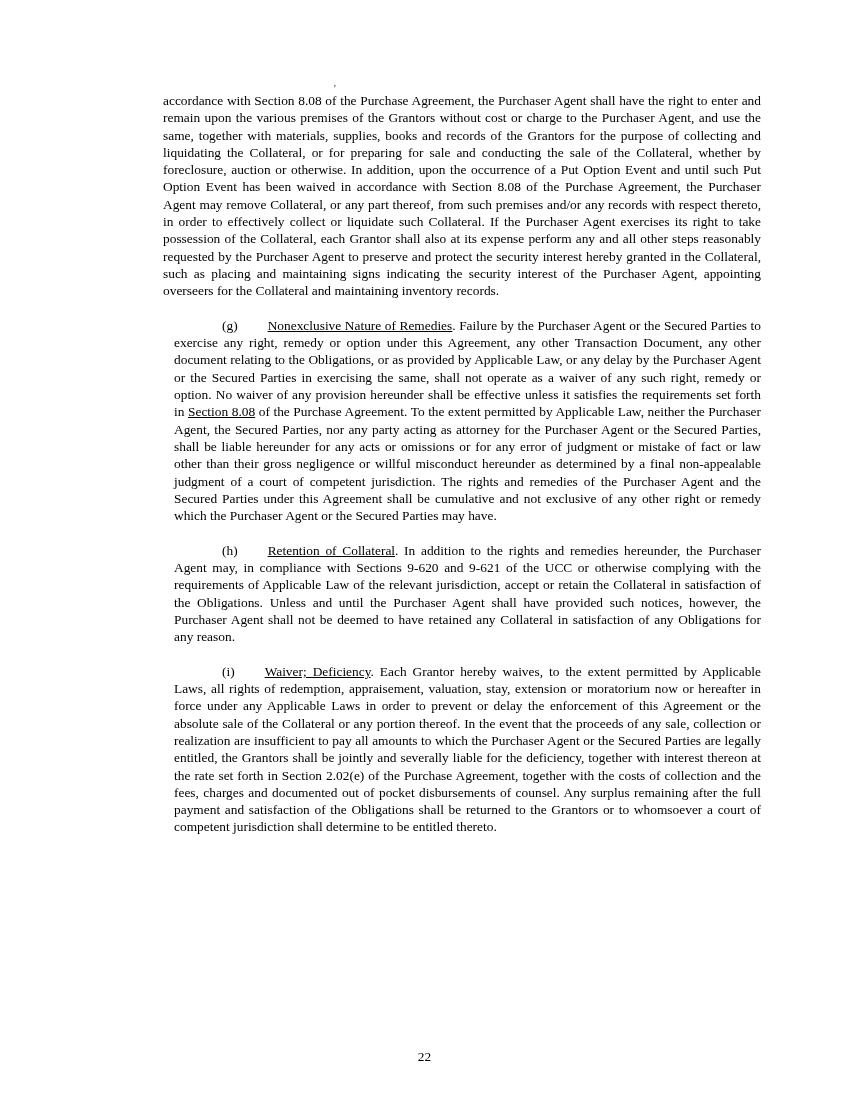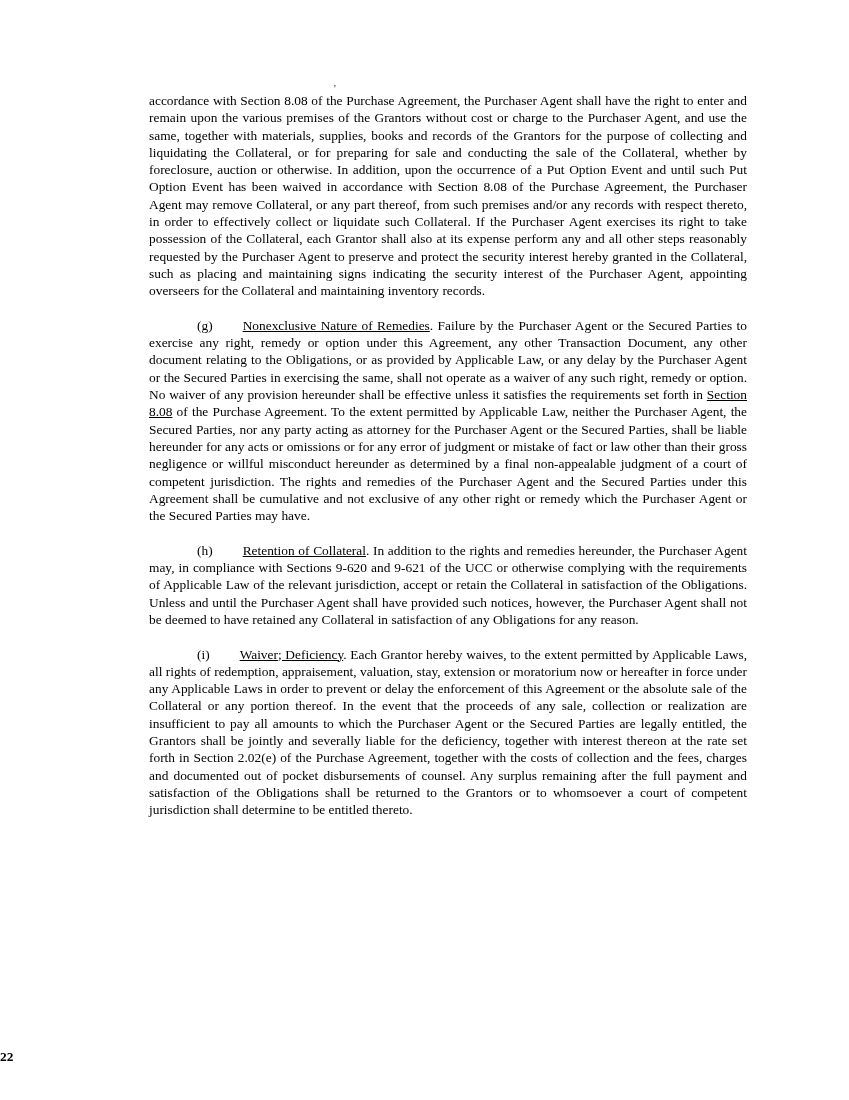--- a/index.html
+++ b/index.html
@@ -13,53 +13,53 @@
     height: 1100px;
     background: #ffffff;
     font-family: "Liberation Serif", "DejaVu Serif", serif;
     font-size: 13.4px;
     line-height: 17.3px;
     color: #000000;
     overflow: hidden;
   }
   .content {
     position: absolute;
-    left: 149px;
+    left: 163px;
     top: 92px;
     width: 598px;
     text-align: justify;
   }
   .content p {
     margin: 0 0 17.3px 0;
   }
   p.lettered {
     text-indent: 48px;
+    margin-left: 11px;
   }
   .tab {
     display: inline-block;
     width: 30px;
   }
   .u {
     text-decoration: underline;
   }
   .stray-mark {
     position: absolute;
     left: 334px;
     top: 80px;
     font-size: 10px;
     color: #000000;
   }
   .page-number {
     position: absolute;
     top: 1048px;
     left: 0;
     right: 0;
-    text-align: left;
+    text-align: center;
     font-size: 13.4px;
-    font-weight: bold;
   }
 </style>
 </head>
 <body>
 
 <div class="page">
 
   <span class="stray-mark">'</span>
 
   <div class="content">

